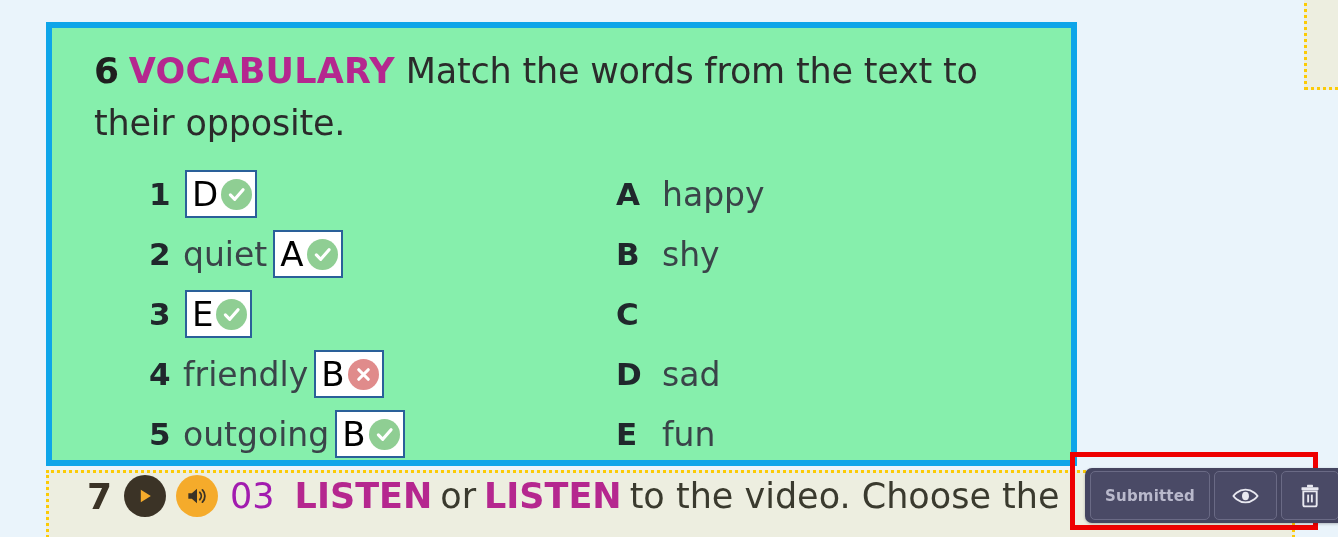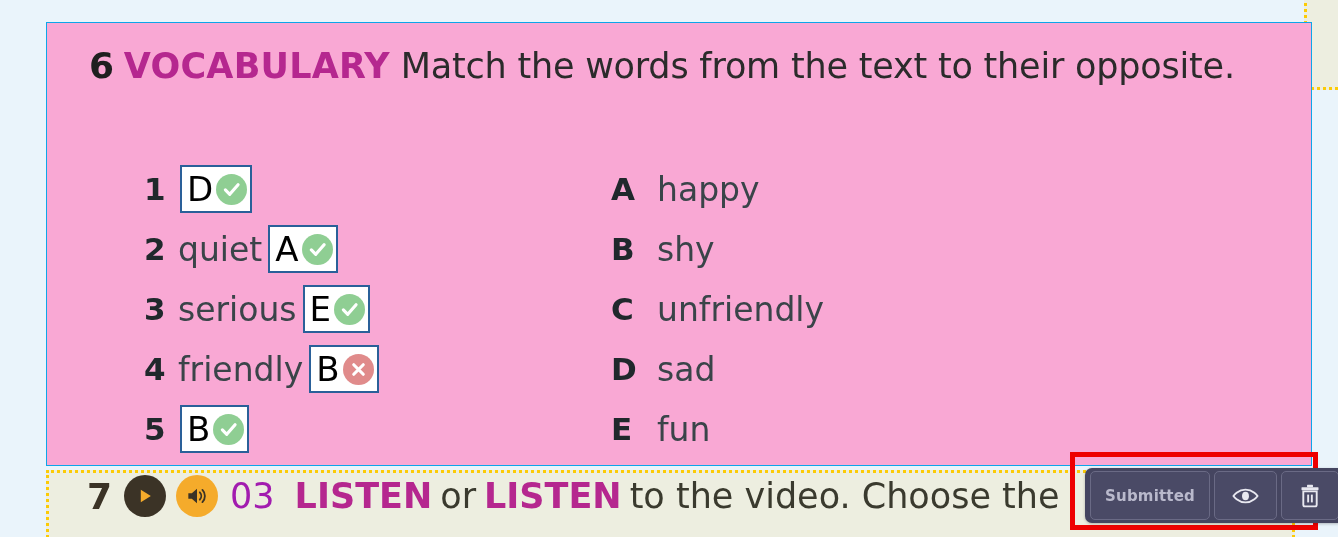--- a/index.html
+++ b/index.html
@@ -33,24 +33,24 @@
     background: #edeee0;
     border: 3px dotted #fccb06;
     box-sizing: border-box;
   }
 
   
   .ex6 {
     position: absolute;
     left: 46px;
     top: 22px;
-    width: 1266px;
+    width: 1031px;
     height: 444px;
-    background: #f9a8d4;
-    border: 1px solid #0ea5e9;
+    background: #86efac;
+    border: 6px solid #0ea5e9;
     box-sizing: border-box;
   }
 
   .ex-head {
     position: absolute;
     left: 42px;
     top: 16px;
     right: 20px;
     font-size: 35px;
     line-height: 1.48;
@@ -296,21 +296,20 @@
             <span class="mark correct">
               <svg width="21" height="21" viewBox="0 0 24 24">
                   <path d="M5 12.5l5 5 9.5-11" fill="none" stroke="#ffffff" stroke-width="3.6" stroke-linecap="round" stroke-linejoin="round"></path>
                 </svg>
             </span>
           </span>
         </div>
 
         <div class="q-row">
           <span class="q-num">3</span>
-          <span class="q-word">serious</span>
           <span class="ansbox">
             <span class="ansletter">E</span>
             <span class="mark correct">
               <svg width="21" height="21" viewBox="0 0 24 24">
                   <path d="M5 12.5l5 5 9.5-11" fill="none" stroke="#ffffff" stroke-width="3.6" stroke-linecap="round" stroke-linejoin="round"></path>
                 </svg>
             </span>
           </span>
         </div>
 
@@ -322,20 +321,21 @@
             <span class="mark wrong">
               <svg width="19" height="19" viewBox="0 0 24 24">
                   <path d="M6 6l12 12M18 6L6 18" fill="none" stroke="#ffffff" stroke-width="4" stroke-linecap="round"></path>
                 </svg>
             </span>
           </span>
         </div>
 
         <div class="q-row">
           <span class="q-num">5</span>
+          <span class="q-word">outgoing</span>
           <span class="ansbox">
             <span class="ansletter">B</span>
             <span class="mark correct">
               <svg width="21" height="21" viewBox="0 0 24 24">
                   <path d="M5 12.5l5 5 9.5-11" fill="none" stroke="#ffffff" stroke-width="3.6" stroke-linecap="round" stroke-linejoin="round"></path>
                 </svg>
             </span>
           </span>
         </div>
 
@@ -345,21 +345,20 @@
         <div class="a-row">
           <span class="a-key">A</span>
           <span>happy</span>
         </div>
         <div class="a-row">
           <span class="a-key">B</span>
           <span>shy</span>
         </div>
         <div class="a-row">
           <span class="a-key">C</span>
-          <span>unfriendly</span>
         </div>
         <div class="a-row">
           <span class="a-key">D</span>
           <span>sad</span>
         </div>
         <div class="a-row">
           <span class="a-key">E</span>
           <span>fun</span>
         </div>
       </div>

